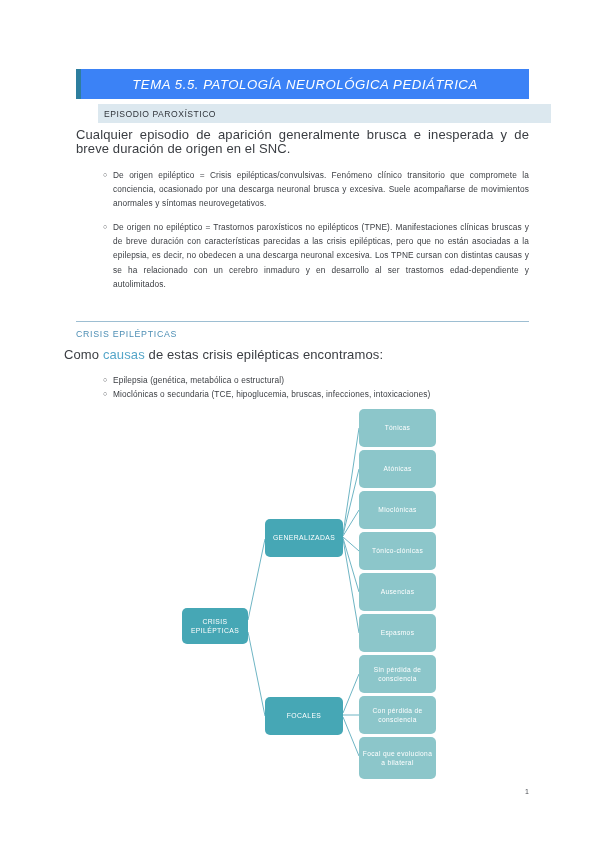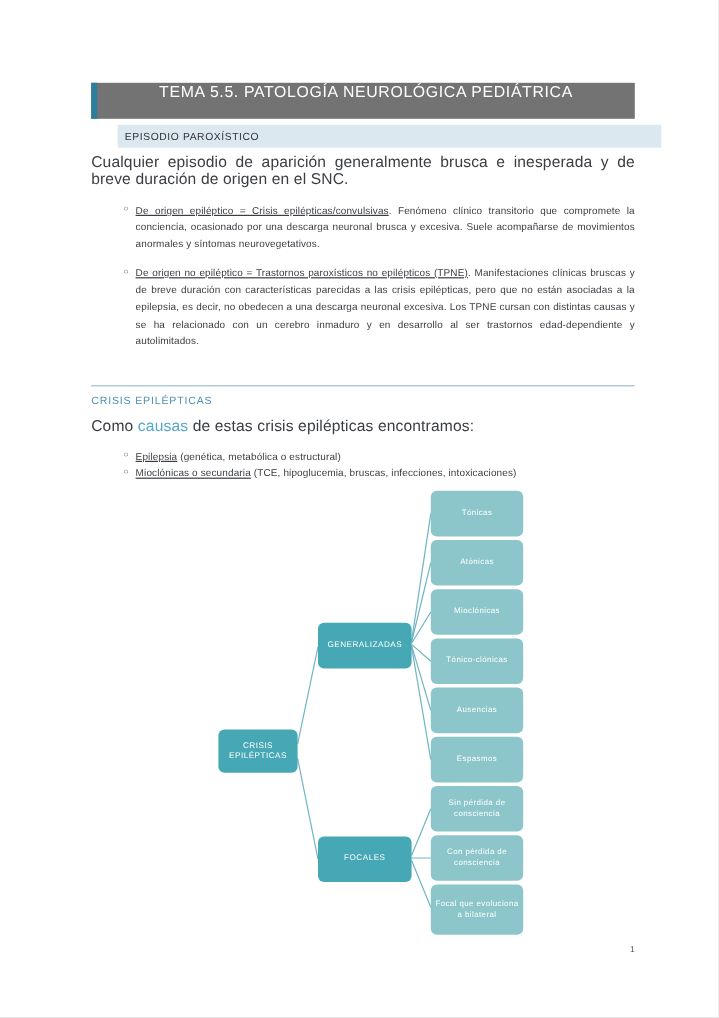--- a/index.html
+++ b/index.html
@@ -19,26 +19,27 @@
     box-sizing: border-box;
   }
 
   
   .title-bar {
     position: absolute;
     left: 76px;
     top: 69px;
     width: 453px;
     height: 30px;
-    background: #737373;
+    background: #3b82f6;
     border-left: 5px solid #2d7e9e;
     box-sizing: border-box;
     display: flex;
-    align-items: flex-start;
+    align-items: center;
     justify-content: center;
+    font-style: italic;
   }
   .title-bar .title-text {
     color: #ffffff;
     font-size: 13.2px;
     letter-spacing: 0.55px;
     font-weight: 400;
     white-space: nowrap;
   }
 
   
@@ -85,21 +86,21 @@
     text-align: left;
   }
   .bullet-body {
     flex: 1 1 auto;
     color: #3a3d42;
     font-size: 8.3px;
     line-height: 14.2px;
     text-align: justify;
     letter-spacing: 0.12px;
   }
-  .u { text-decoration: underline; }
+  .u { }
   .accent { color: #55a6c9; }
 
   
   .rule {
     position: absolute;
     left: 76px;
     width: 453px;
     height: 1px;
     background: #9dbed2;
   }
@@ -184,21 +185,21 @@
   </div>
 
   <div class="bullet-row" style="left:103px; top:220px; width:426px;">
     <span class="bullet-mark">○</span>
     <span class="bullet-body"><span class="u">De origen no epiléptico = Trastornos paroxísticos no epilépticos (TPNE)</span><span>. Manifestaciones clínicas bruscas y de breve duración con características parecidas a las crisis epilépticas, pero que no están asociadas a la epilepsia, es decir, no obedecen a una descarga neuronal excesiva. Los TPNE cursan con distintas causas y se ha relacionado con un cerebro inmaduro y en desarrollo al ser trastornos edad-dependiente y autolimitados.</span></span>
   </div>
 
   <div class="rule" style="top:321px;"></div>
   <div class="subhead" style="top:329px;">CRISIS EPILÉPTICAS</div>
 
-  <div class="para" style="left:76px; top:348px; width:453px;"><span>Como </span><span class="accent">causas</span><span> de estas crisis epilépticas encontramos:</span></div>
+  <div class="para" style="left:64px; top:348px; width:453px;"><span>Como </span><span class="accent">causas</span><span> de estas crisis epilépticas encontramos:</span></div>
 
   <div class="bullet-row" style="left:103px; top:373px; width:426px;">
     <span class="bullet-mark">○</span>
     <span class="bullet-body"><span class="u">Epilepsia</span><span> (genética, metabólica o estructural)</span></span>
   </div>
   <div class="bullet-row" style="left:103px; top:387px; width:426px;">
     <span class="bullet-mark">○</span>
     <span class="bullet-body"><span class="u">Mioclónicas o secundaria</span><span> (TCE, hipoglucemia, bruscas, infecciones, intoxicaciones)</span></span>
   </div>
 

